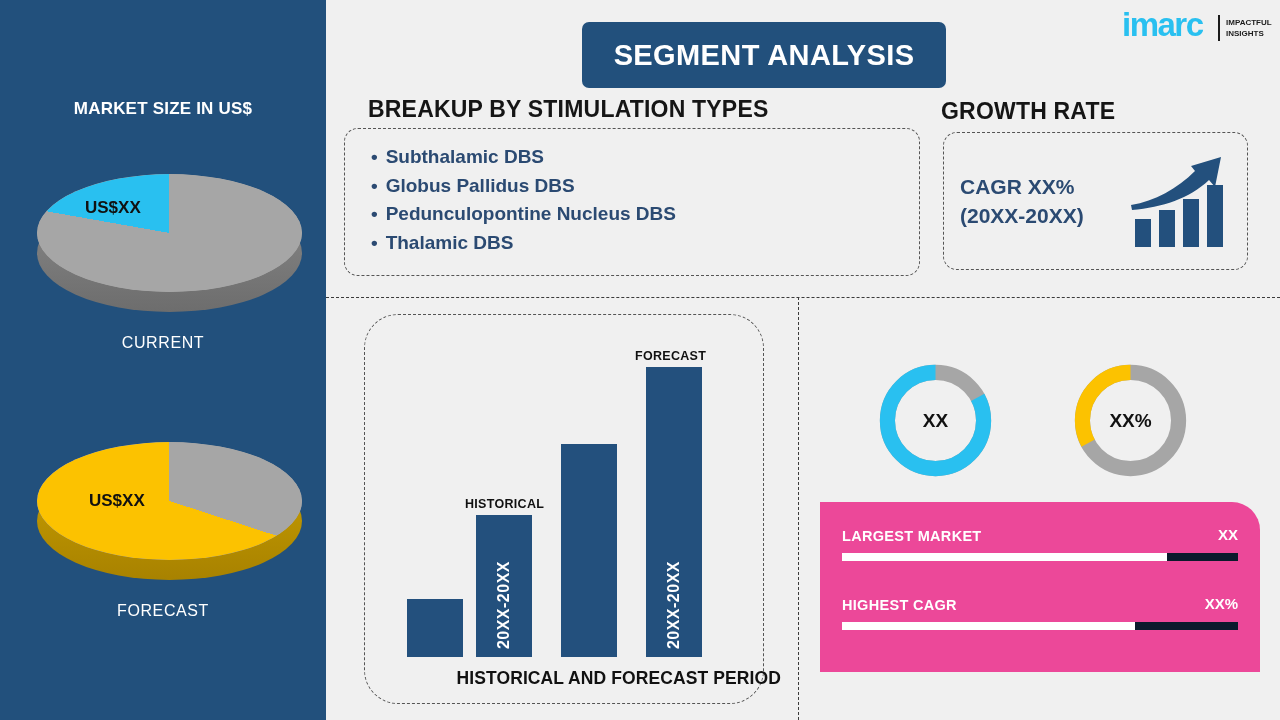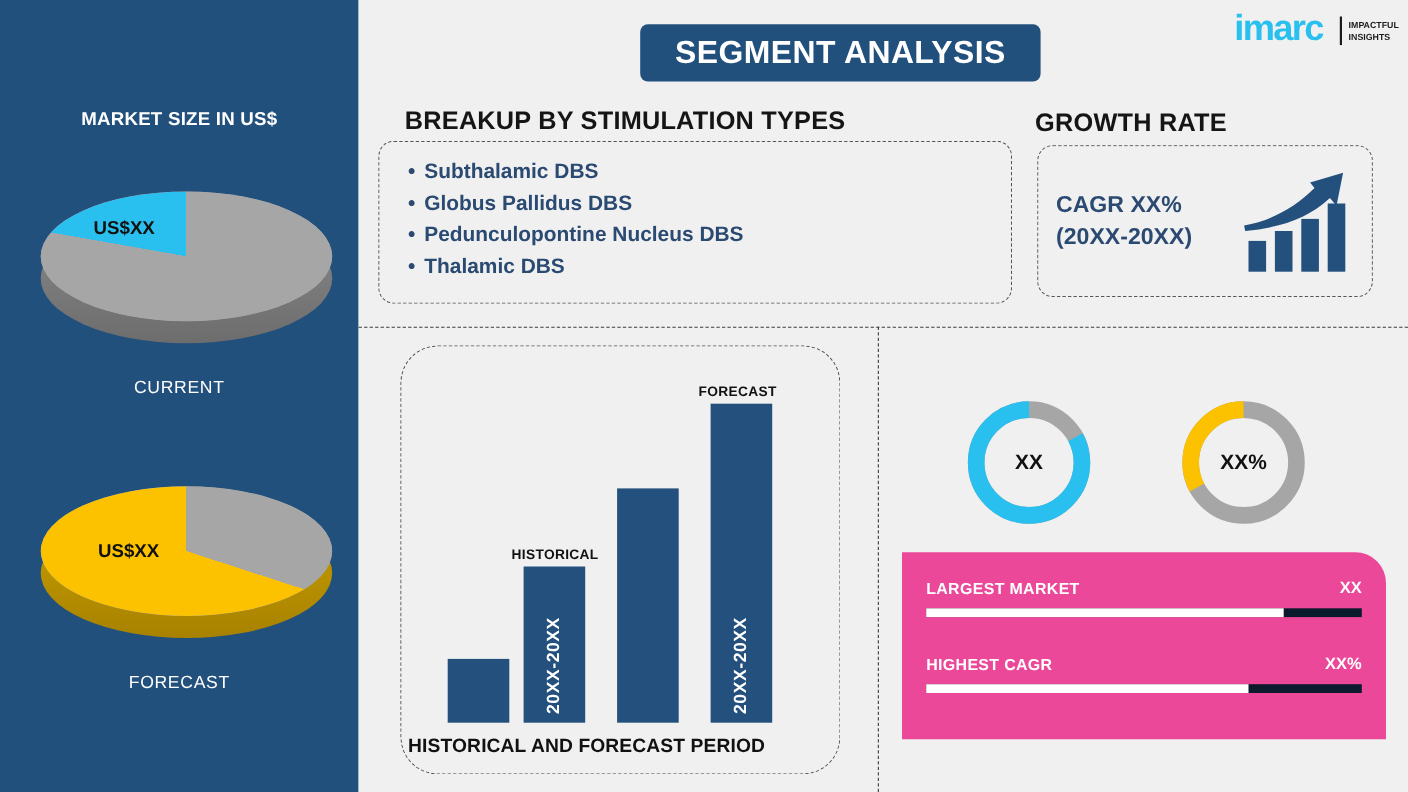--- a/index.html
+++ b/index.html
@@ -46,32 +46,32 @@
   }
   .pie-label {
     position: absolute; font-size: 17px; font-weight: bold; color: #111;
     white-space: nowrap;
   }
   .pie-label.cur { left: 60px; top: 38px; }
   .pie-label.fore{ left: 64px; top: 63px; }
   .pie-caption {
     width: 326px; text-align: center; color: #ffffff;
     font-size: 16px; font-weight: 500; letter-spacing: .6px;
-    margin-top: 34px;
+    margin-top: 24px;
   }
 
   
   .main {
     position: absolute; left: 326px; top: 0;
     width: 954px; height: 720px; background: #f0f0f0;
   }
 
   .seg-badge {
     position: absolute; left: 256px; top: 22px;
-    width: 364px; height: 52px;
+    width: 364px; height: 66px;
     background: #22507c; border-radius: 7px;
     display: flex; align-items: center; justify-content: center;
     color: #fff; font-size: 29px; font-weight: bold; letter-spacing: .4px;
   }
 
   .logo { position: absolute; right: 8px; top: 8px; width: 150px; height: 46px; }
   .logo .mark {
     font-size: 33px; font-weight: bold; color: #29c0f0;
     letter-spacing: -1.5px; line-height: 34px;
   }
@@ -139,22 +139,22 @@
   .bar-period {
     color: #fff; font-size: 16px; font-weight: bold; letter-spacing: .5px;
     writing-mode: vertical-rl; transform: rotate(180deg);
     margin-bottom: 8px;
   }
   .bar-tag {
     position: absolute; font-size: 12.5px; font-weight: bold; color: #111;
     white-space: nowrap; letter-spacing: .3px;
   }
   .chart-caption {
-    position: absolute; left: 6px; bottom: 14px; width: 400px;
-    text-align: left; font-size: 17.5px; font-weight: bold; color: #111;
+    position: absolute; left: 16px; bottom: 14px; width: 400px;
+    text-align: right; font-size: 17.5px; font-weight: bold; color: #111;
     letter-spacing: .1px;
   }
 
   
   .donut-wrap { position: absolute; top: 357px; width: 127px; height: 127px; }
   .donut-wrap.one { left: 546px; }
   .donut-wrap.two { left: 741px; }
   .donut-label {
     position: absolute; left: 0; top: 0; width: 127px; height: 127px;
     display: flex; align-items: center; justify-content: center;

